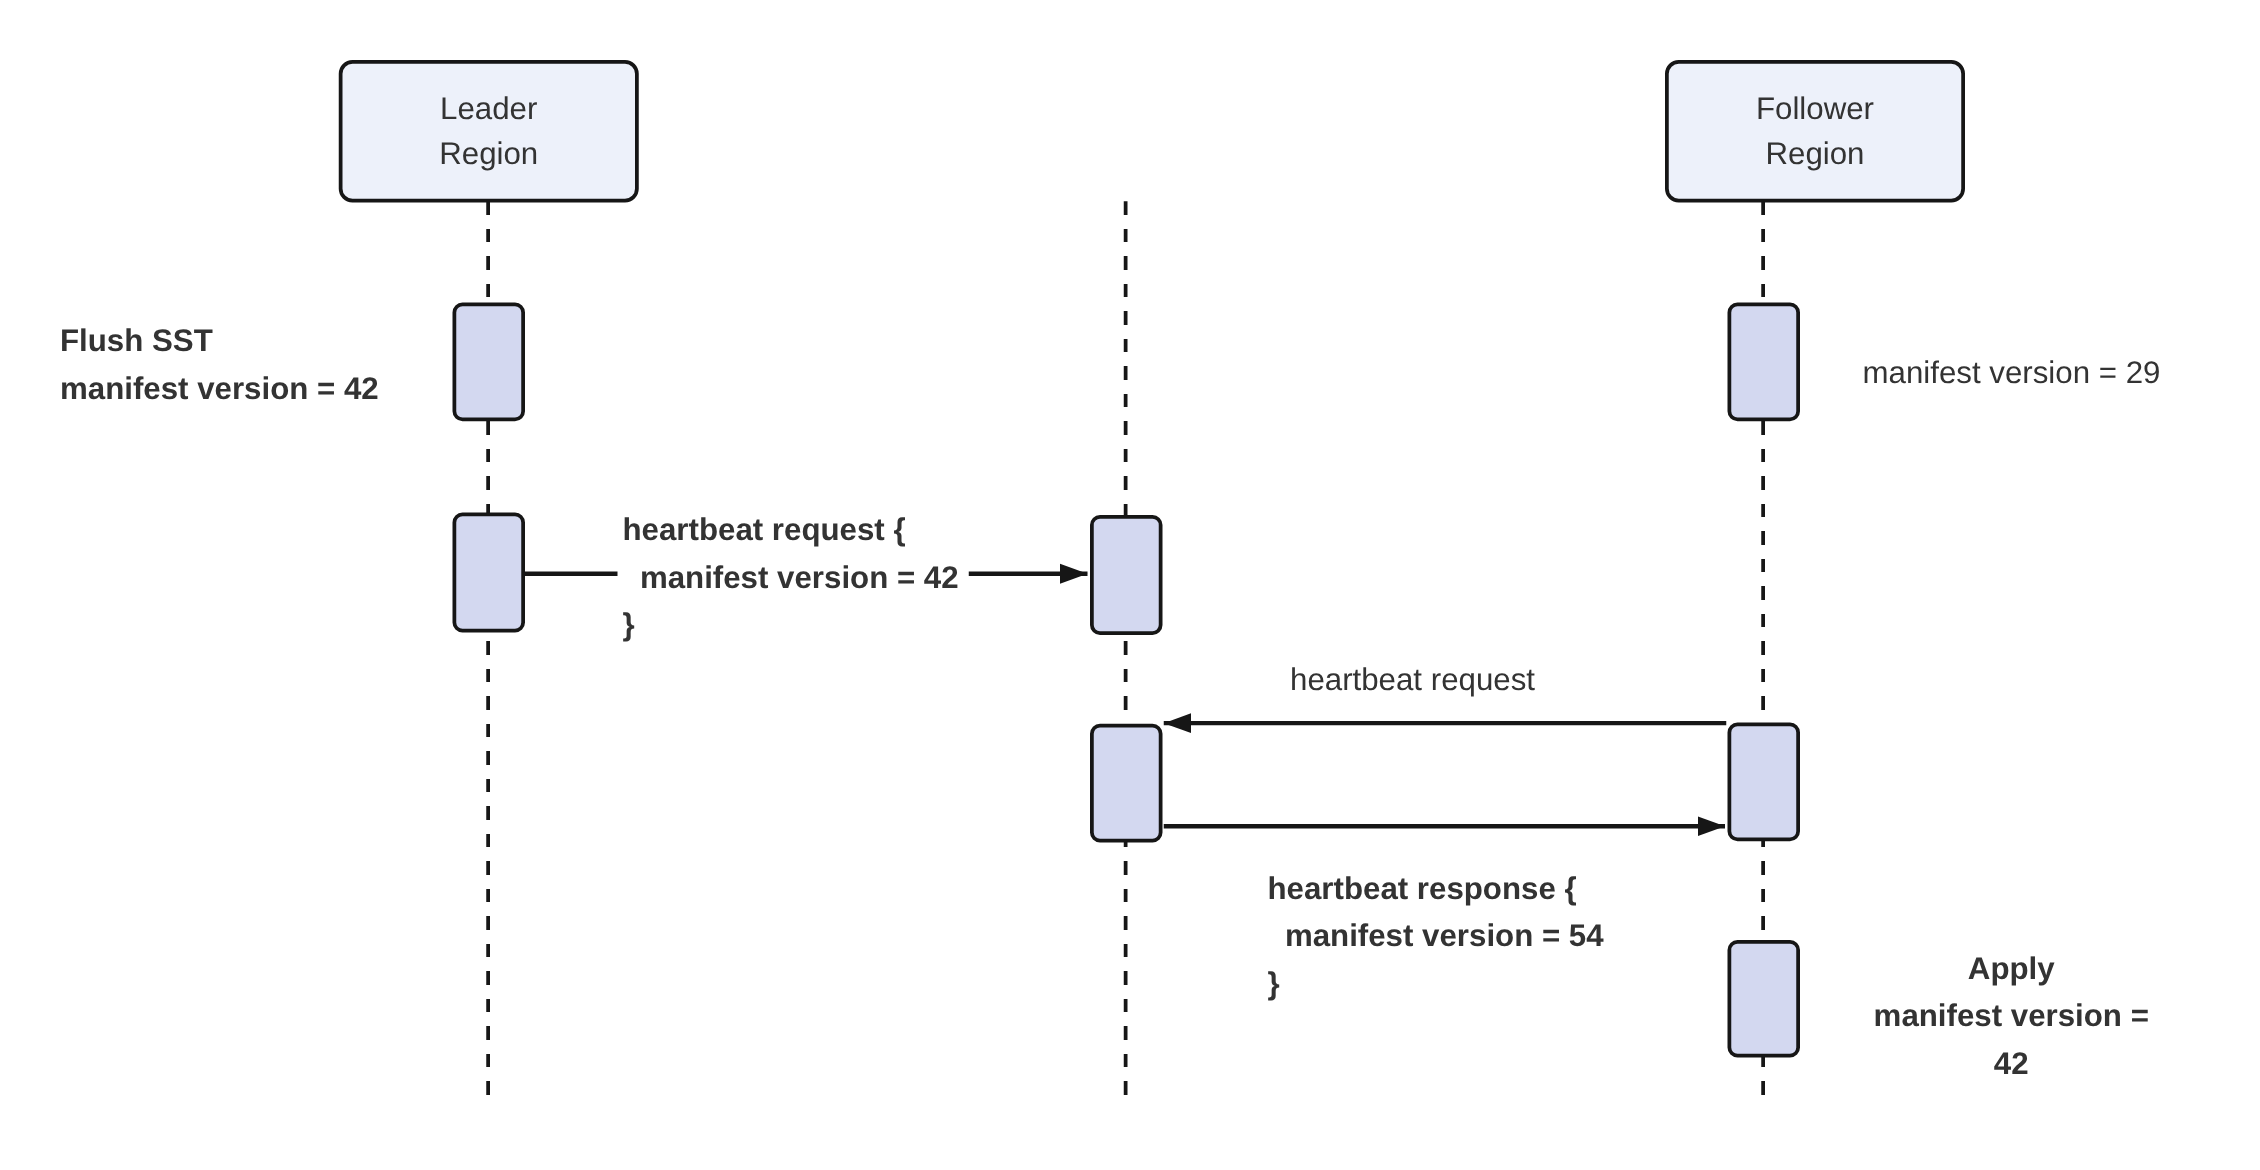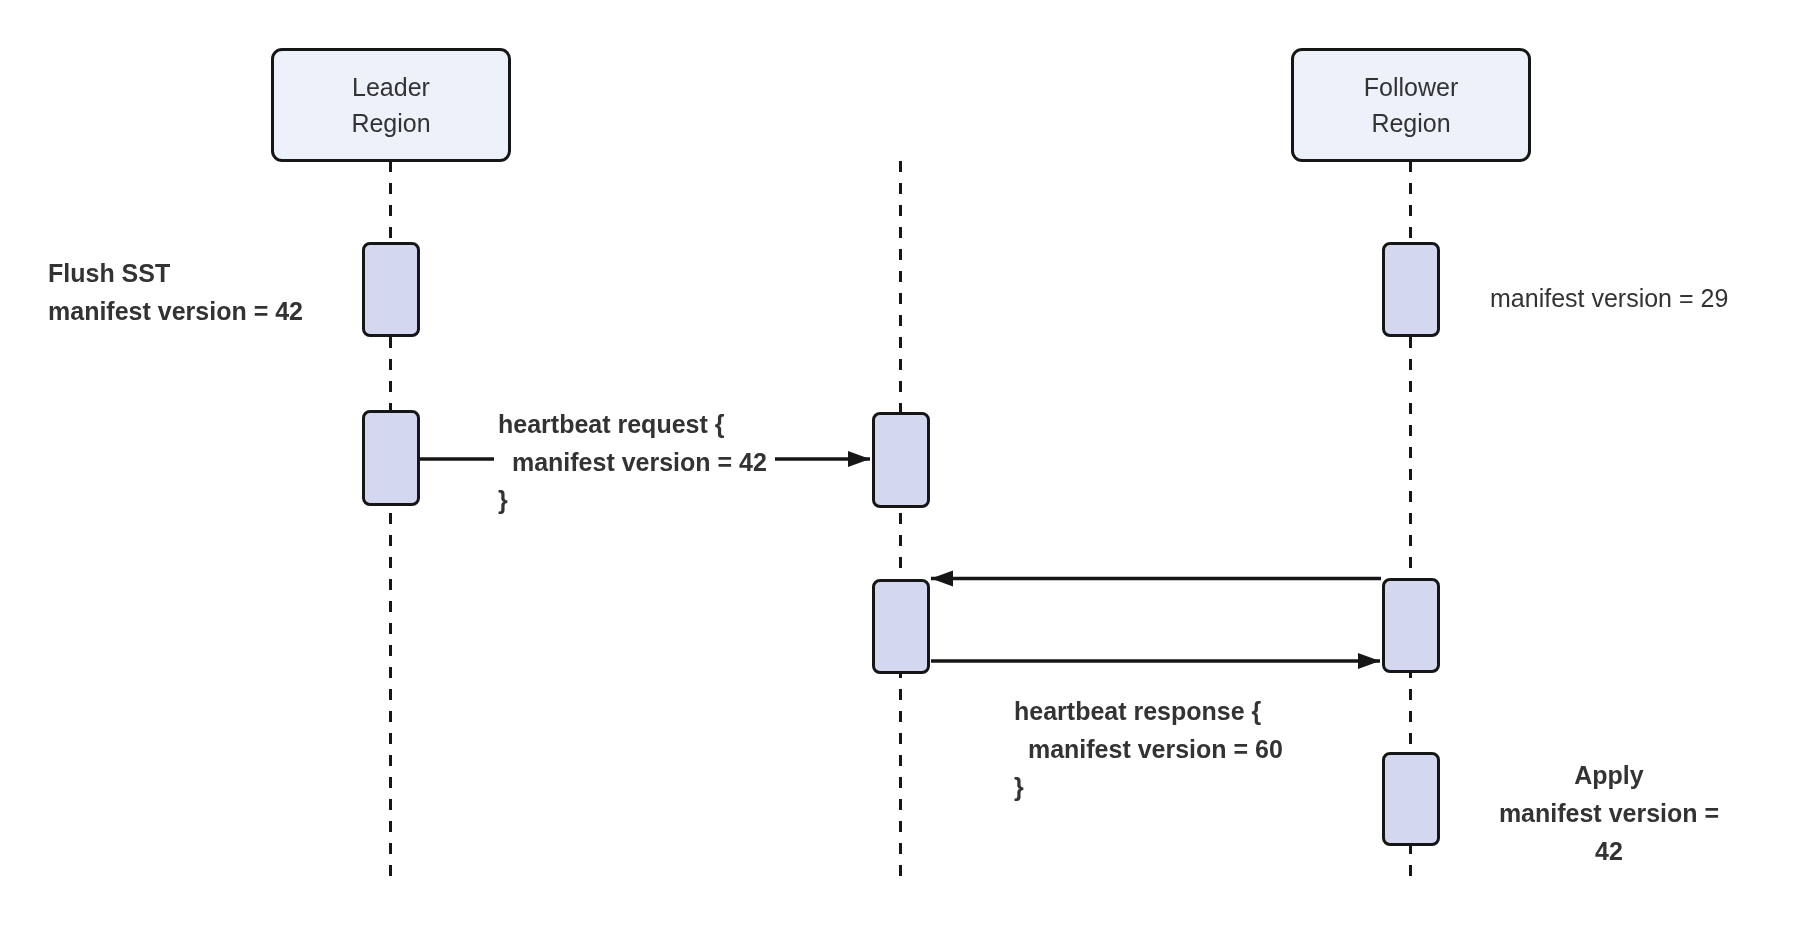--- a/index.html
+++ b/index.html
@@ -31,21 +31,21 @@
     display: flex;
     align-items: center;
     justify-content: center;
     text-align: center;
     font-size: 25px;
     line-height: 36px;
     white-space: pre-line;
   }
   .p-leader   { left: 271px; }
   .p-metasrv  { left: 781px; }
-  .p-follower { left: 1291px; }
+  .p-follower { left: 1332px; }
 
   .lifeline {
     position: absolute;
     top: 161px;
     width: 3px;
     height: 719px;
     background: repeating-linear-gradient(
       to bottom,
       var(--border) 0px, var(--border) 11px,
       transparent 11px, transparent 22px);
@@ -128,19 +128,20 @@
   <div class="activation a-follower-1"></div>
   <div class="activation a-follower-2"></div>
   <div class="activation a-follower-3"></div>
 
   <div class="label pre note-flush">Flush SST
 manifest version = 42</div>
   <div class="label note-mv41">manifest version = 29</div>
   <div class="label pre msg-leader-hb">heartbeat request {
   manifest version = 42
 }</div>
+  <div class="label msg-hb-req">heartbeat request</div>
   <div class="label pre msg-hb-resp">heartbeat response {
-  manifest version = 60
+  manifest version = 54
 }</div>
   <div class="label pre note-apply">Apply
 manifest version = 42</div>
 
 </div>
 
 </body></html>

